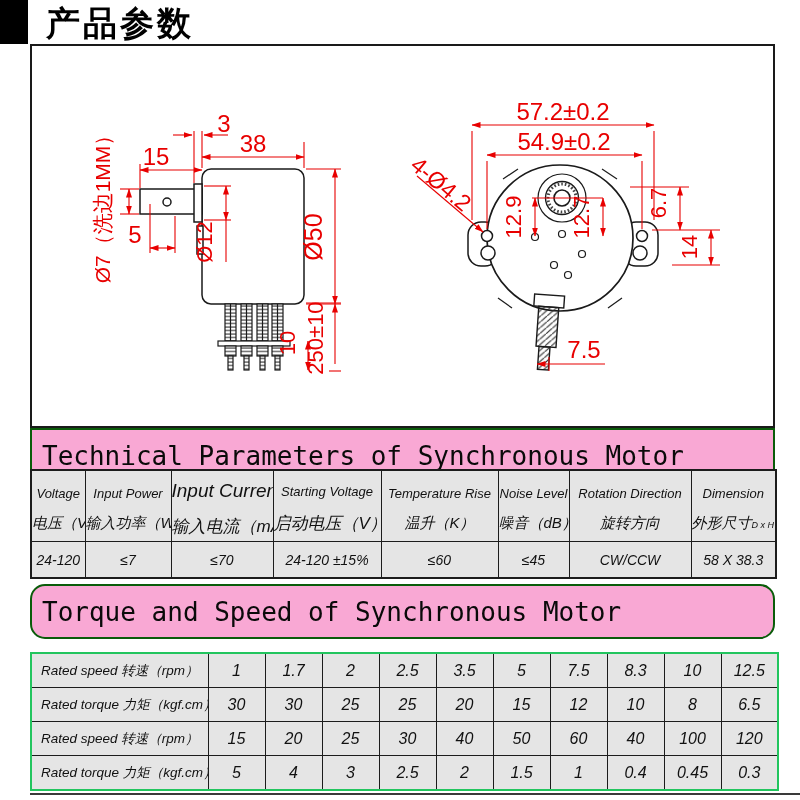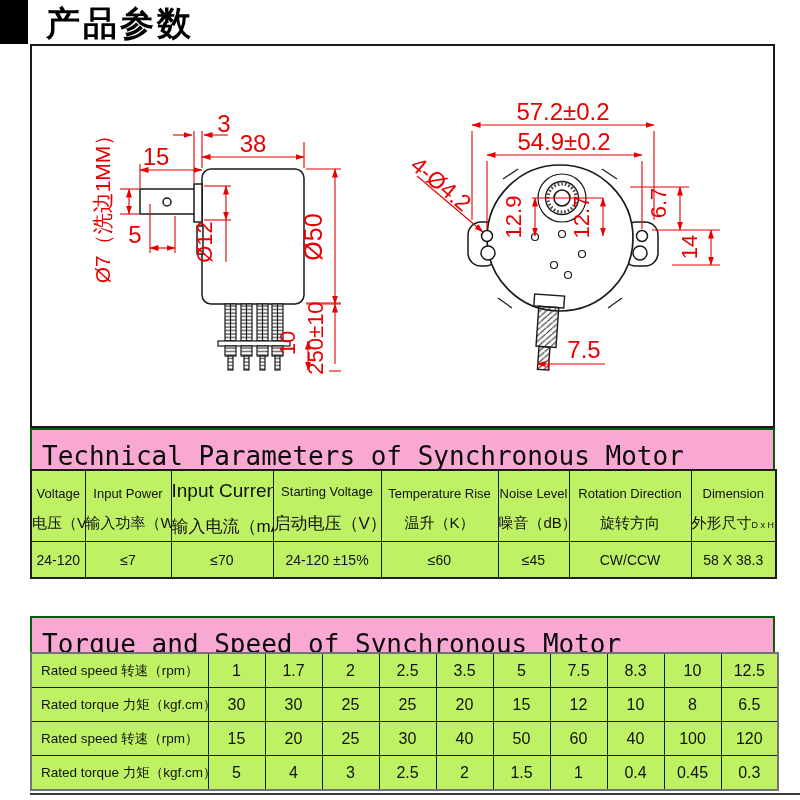--- a/index.html
+++ b/index.html
@@ -16,35 +16,35 @@
   .drawbox{position:absolute;left:30px;top:44px;width:745px;height:384px;
     border:2px solid #1a1a1a;box-sizing:border-box;background:#fff;}
   .drawbox svg{display:block;}
   .dimtxt{fill:#e80000;font-family:"Liberation Sans","DejaVu Sans",sans-serif;}
   
   .banner{position:absolute;left:30px;width:745px;height:55px;box-sizing:border-box;
     background:#f9a8d4;border:2px solid #0a5c0a;display:flex;align-items:center;
     padding-left:10px;font-family:"DejaVu Sans Mono","Liberation Mono",monospace;
     font-size:26px;font-weight:500;color:#0a0a0a;white-space:nowrap;}
   #banner-technical{top:428px;}
-  #banner-torque{top:616px;}
+  #banner-torque{top:584px;border-radius:15px;}
   
-  table{border-collapse:collapse;table-layout:fixed;background:#bef264;}
+  table{border-collapse:collapse;table-layout:fixed;background:#e5e5e5;font-style:italic;}
   td{border:1.5px solid #1c1c1c;text-align:center;vertical-align:middle;
      overflow:hidden;white-space:nowrap;padding:0;}
   .spec-table{position:absolute;left:30px;top:469px;width:745px;border:2px solid #1c1c1c;}
   .spec-table .hrow td{height:70px;}
   .spec-table .drow td{height:35px;font-size:14px;}
   .hen{font-size:13px;margin-top:6px;}
   .hzh{font-size:15px;margin-top:13px;}
   .c2 .hen{font-size:19px;}
   .c2 .hzh,.c3 .hzh{font-size:17px;}
   .c3 .hen,.c4 .hen{font-size:13px;}
   .zh-sub{font-size:9px;}
-  .torque-table{position:absolute;left:30px;top:652px;width:745px;border:2px solid #737373;padding-left:16px;}
+  .torque-table{position:absolute;left:30px;top:652px;width:745px;border:2px solid #22c55e;padding-left:16px;}
   .torque-table td{height:33px;font-size:16px;}
   .torque-table td.lbl{text-align:left;padding-left:9px;font-size:13.5px;}
   .bottom-rule{position:absolute;left:30px;top:793px;width:770px;height:2px;background:#3a3a3a;}
 </style>
 </head>
 <body>
 
 <div class="title-marker"></div>
 <h1 class="page-title">产品参数</h1>
 

